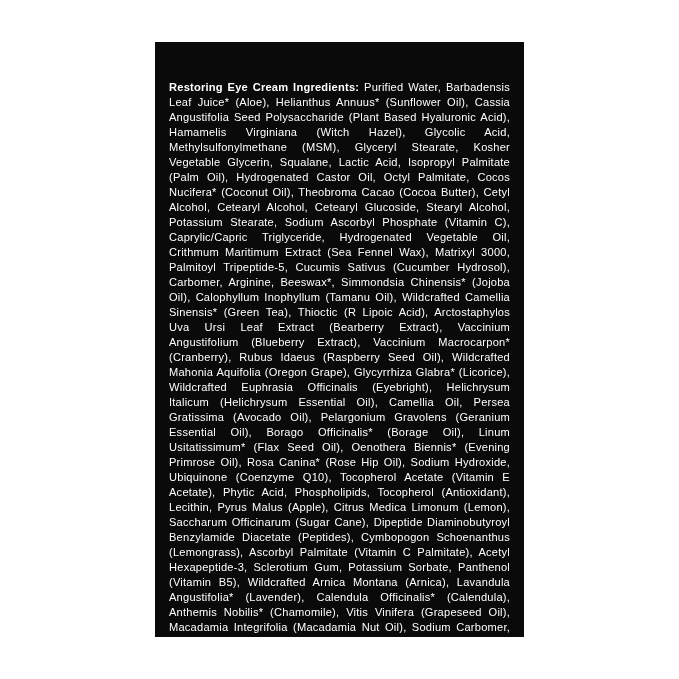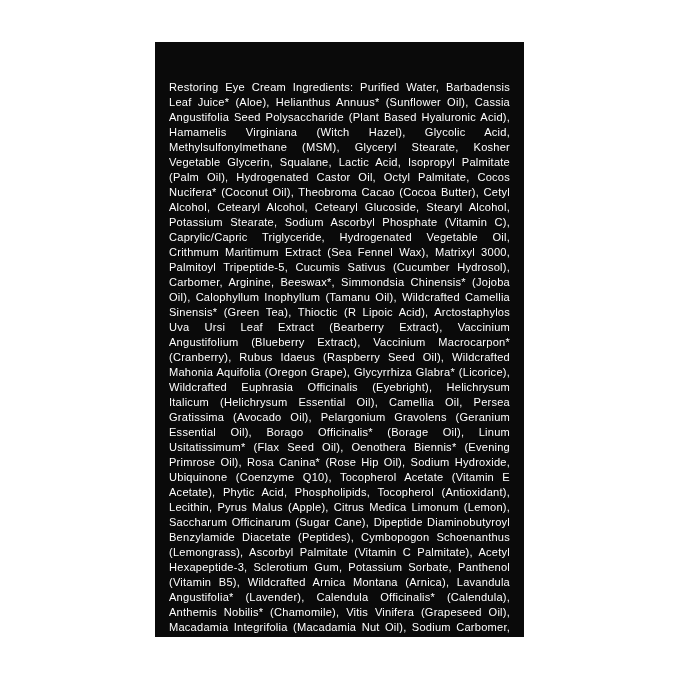--- a/index.html
+++ b/index.html
@@ -28,21 +28,21 @@
     font-family: "Liberation Sans", sans-serif;
     font-size: 11.1px;
     line-height: 15.0px;
     text-align: justify;
     text-justify: inter-word;
     letter-spacing: 0.02em;
     word-spacing: 0.04em;
     margin: 0;
   }
   #ingredients-heading {
-    font-weight: normal;
+    font-weight: bold;
   }
   #certified-line {
     color: #ffffff;
     font-family: "Liberation Sans", sans-serif;
     font-size: 11.1px;
     line-height: 15.0px;
     text-align: right;
     letter-spacing: 0.02em;
     margin: 0;
   }

